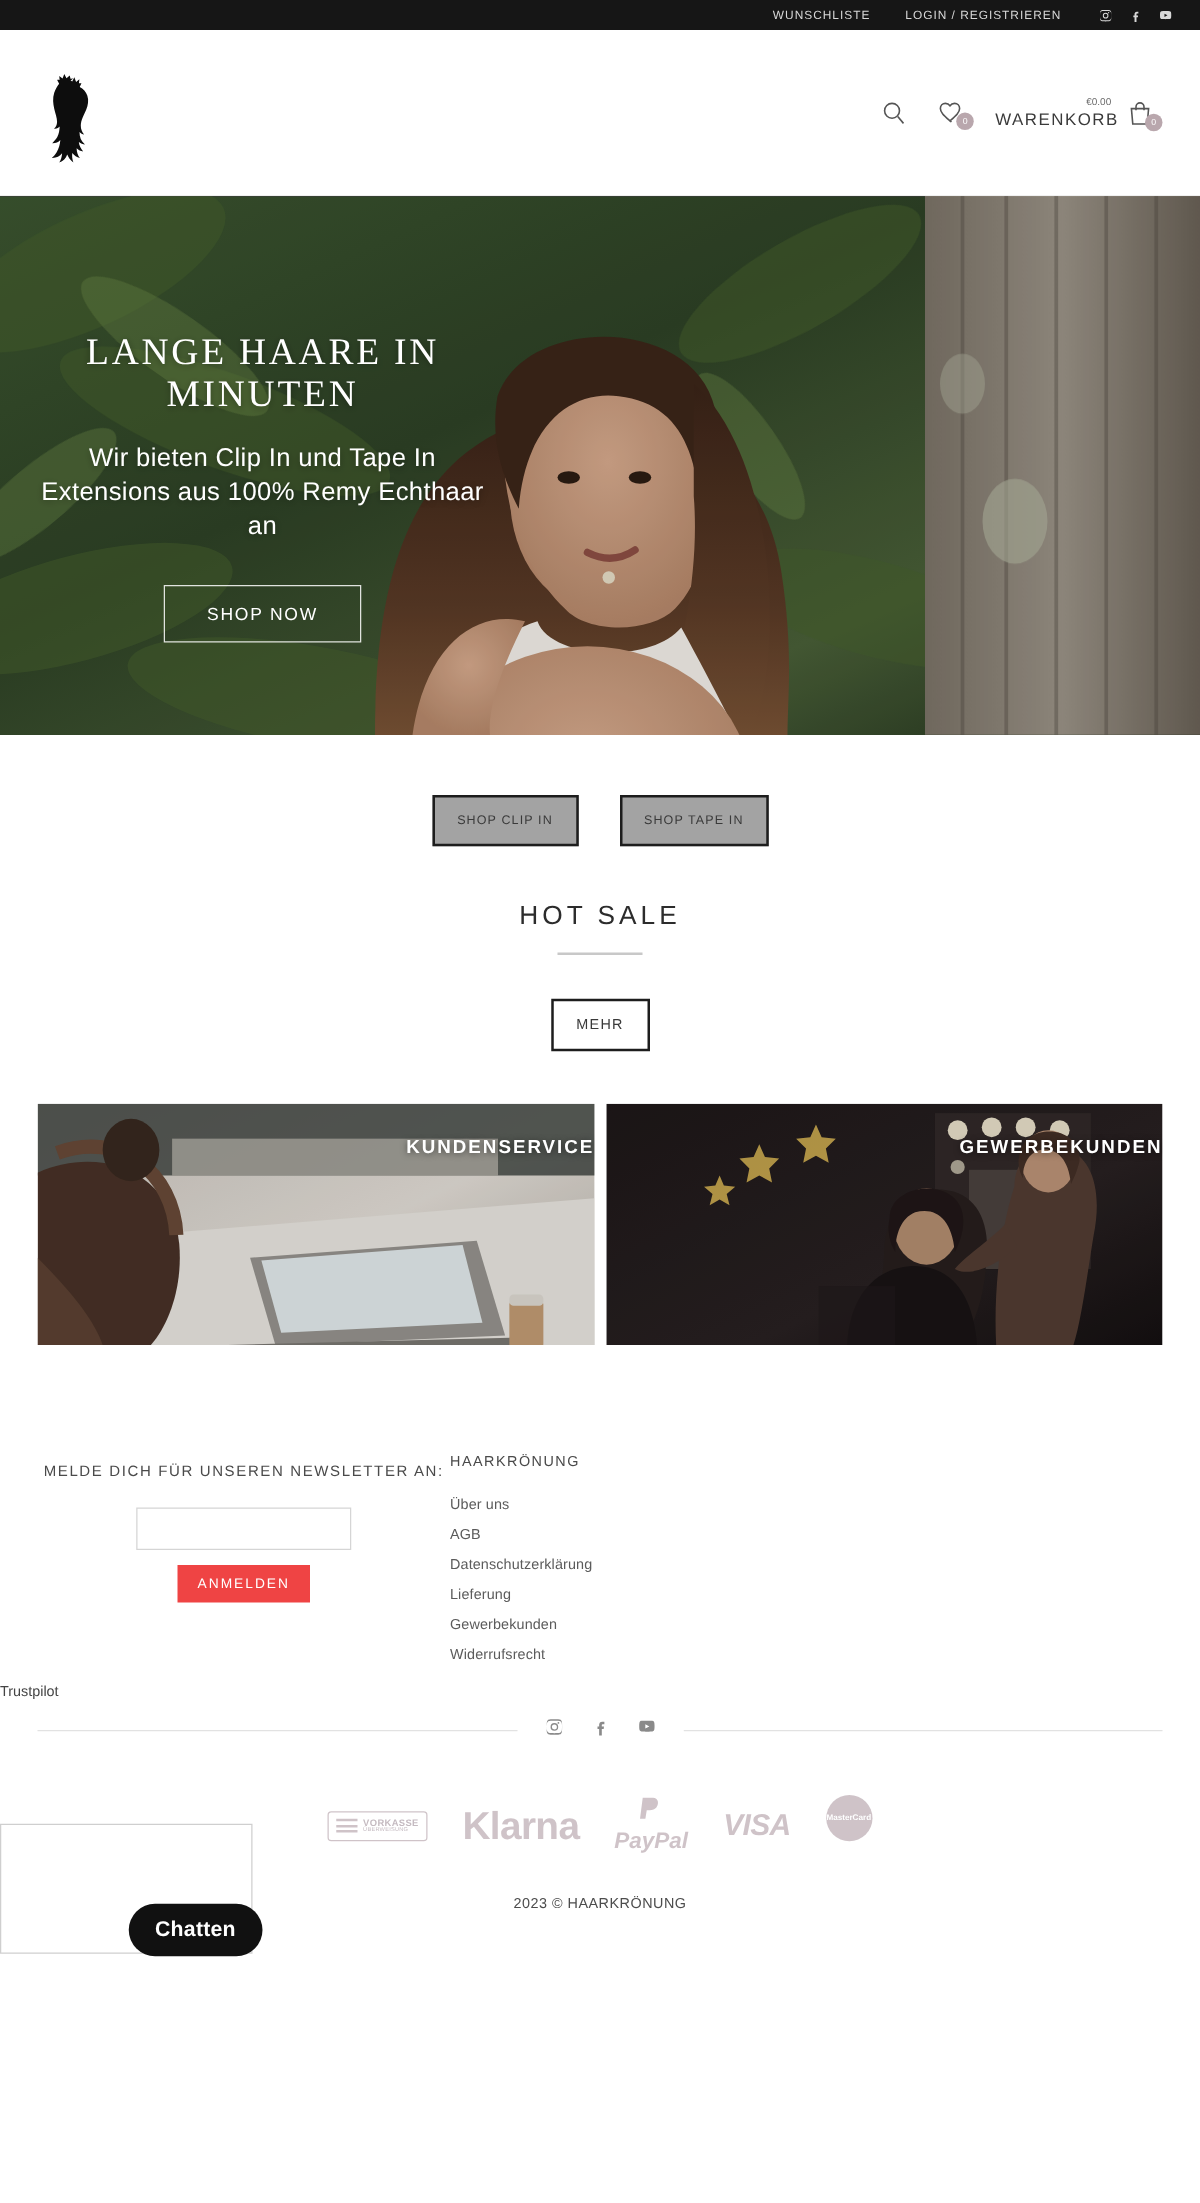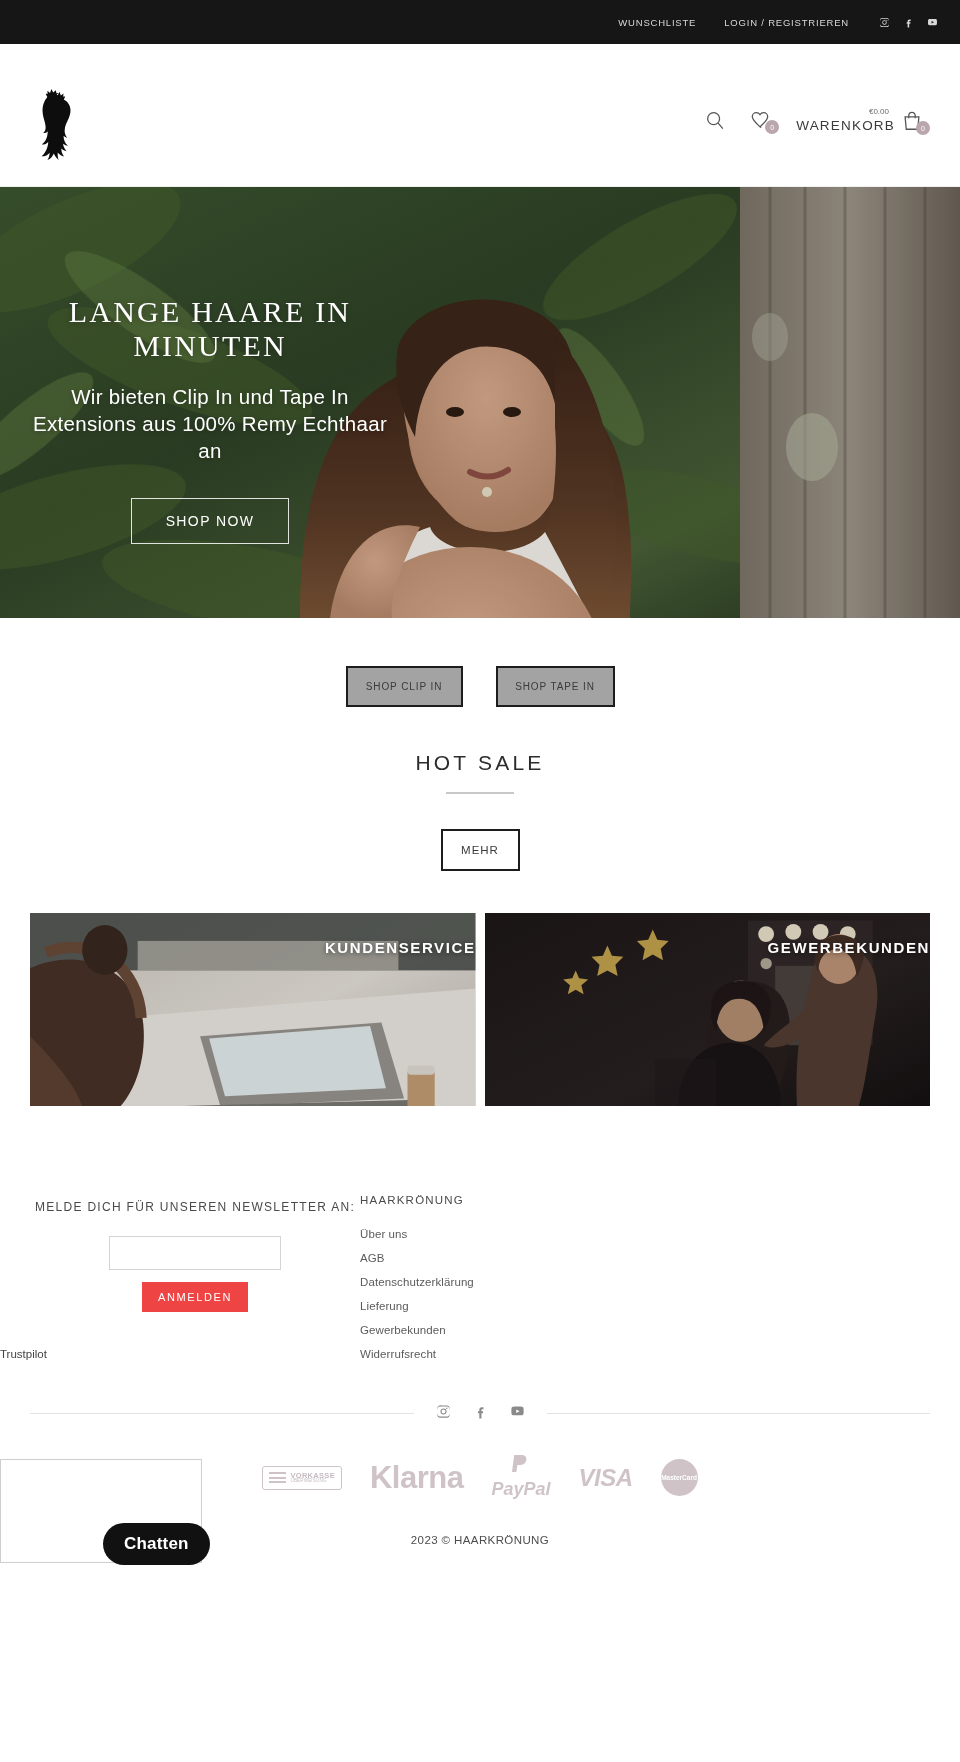--- a/index.html
+++ b/index.html
@@ -9,37 +9,36 @@
     background:#ffffff;
     color:#333;
     width:960px;
     height:1762px;
     overflow:hidden;
     position:relative;
   }
 
   
   .topbar {
-    height:44px; background:#161616; display:flex;
+    height:24px; background:#161616; display:flex;
     align-items:center; justify-content:flex-end; padding:0 22px;
   }
   .topbar a {
     color:#d8d8d8; font-size:9.5px; letter-spacing:.8px;
     text-decoration:none; margin-left:28px; white-space:nowrap;
   }
   .topbar .socials { display:flex; align-items:center; margin-left:30px; gap:13px; }
   .topbar .socials span { color:#d8d8d8; display:flex; align-items:center; }
   .topbar .socials svg { width:11px; height:11px; fill:#d8d8d8; }
 
   
   .header {
     height:133px; background:#fff; display:flex; align-items:center;
     justify-content:space-between; padding:0 25px;
     border-bottom:1px solid #f0f0f0;
-    margin-top:10px;
   }
   .logo { width:54px; height:84px; display:block; margin-left:8px; }
   .header-right { display:flex; align-items:center; gap:24px; padding-right:12px; }
   .icon-btn { position:relative; display:flex; align-items:center; cursor:pointer; }
   .icon-btn svg { width:22px; height:22px; stroke:#555; fill:none; stroke-width:1.4; }
   .badge {
     position:absolute; right:-7px; bottom:-3px; width:14px; height:14px;
     border-radius:50%; background:#b9a7ad; color:#fff; font-size:7px;
     display:flex; align-items:center; justify-content:center; font-weight:400;
   }
@@ -136,21 +135,21 @@
     padding:0 30px; margin-top:32px; gap:0;
   }
   .rule { height:1px; background:#e2e2e2; flex:1; }
   .footer-socials { display:flex; gap:22px; padding:0 22px; }
   .footer-socials svg { width:15px; height:15px; fill:#8a8a8a; }
 
   .payments {
     display:flex; align-items:center; justify-content:center; gap:28px;
     margin-top:32px; opacity:.62;
   }
-  .pay { display:flex; align-items:center; color:#a9939c; }
+  .pay { display:flex; align-items:center; color:#a9939c;margin-top:12px; }
   .pay-vorkasse {
     display:flex; align-items:center; gap:4px;
     border:1.5px solid #b2a0a8; border-radius:3px; padding:5px 6px;
   }
   .pay-vorkasse .lines { display:flex; flex-direction:column; gap:2.5px; }
   .pay-vorkasse .lines i { display:block; width:17px; height:2px; background:#b2a0a8; }
   .vk-text { display:flex; flex-direction:column; line-height:1; }
   .vk-text b { font-size:7.5px; letter-spacing:.3px; color:#a1909a; }
   .vk-text small { font-size:4.5px; letter-spacing:.2px; color:#a1909a; }
   .klarna { font-size:31px; font-weight:700; color:#b2a0a8; letter-spacing:-.5px; }

